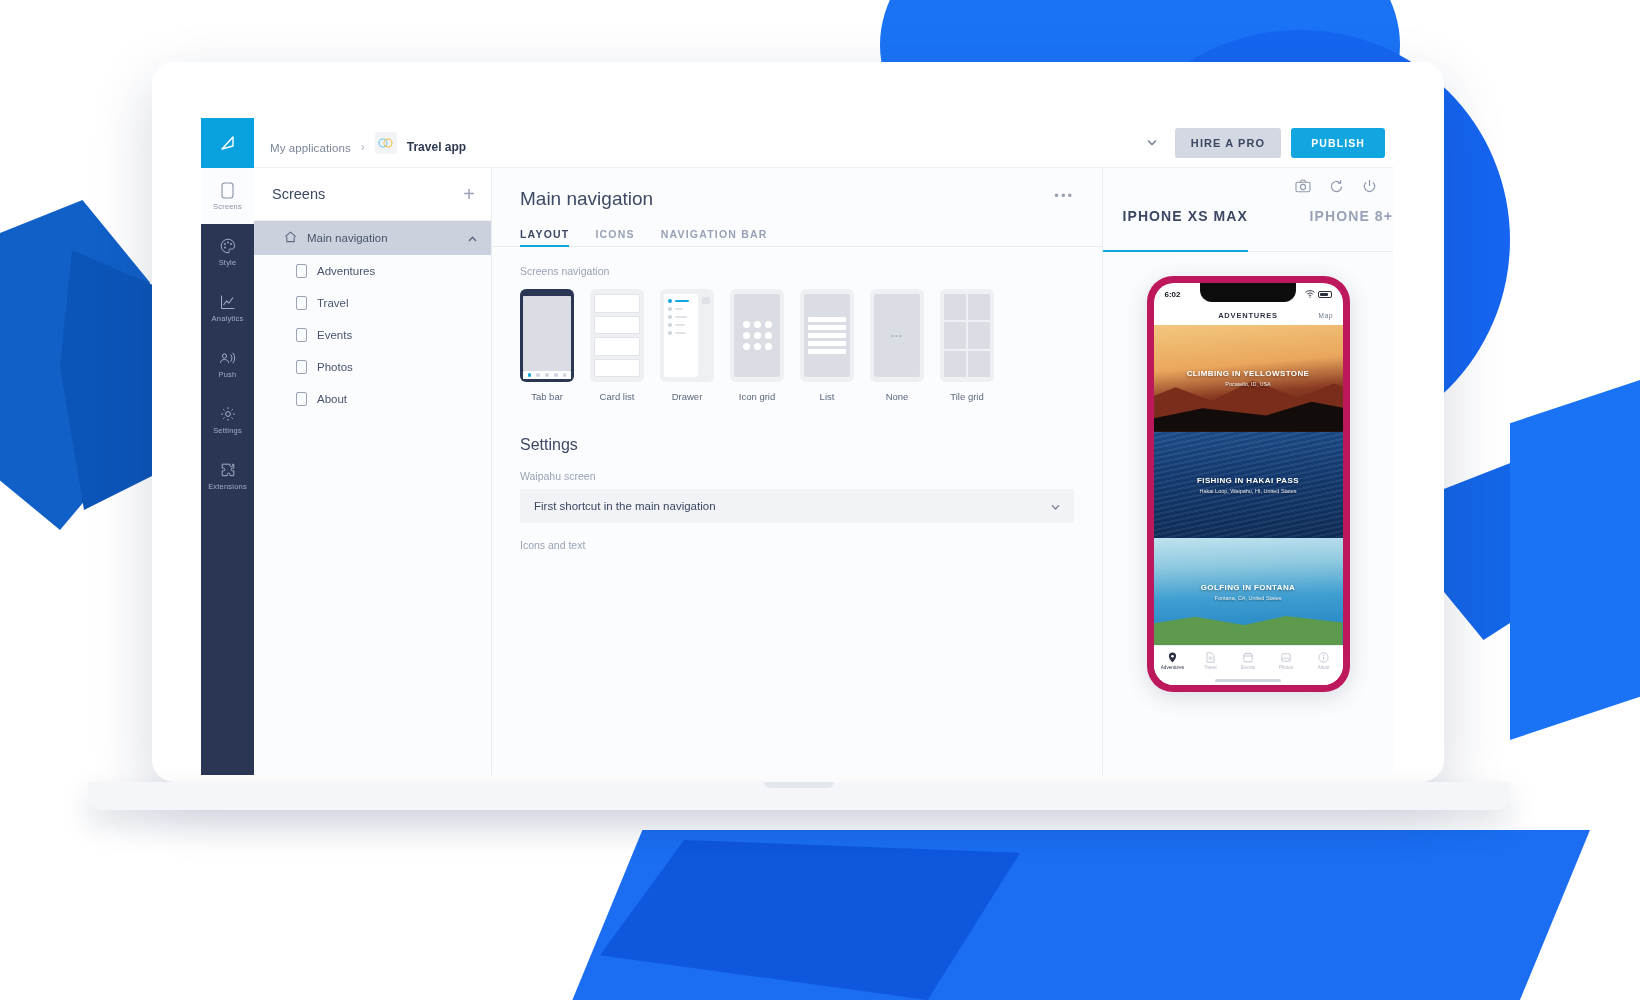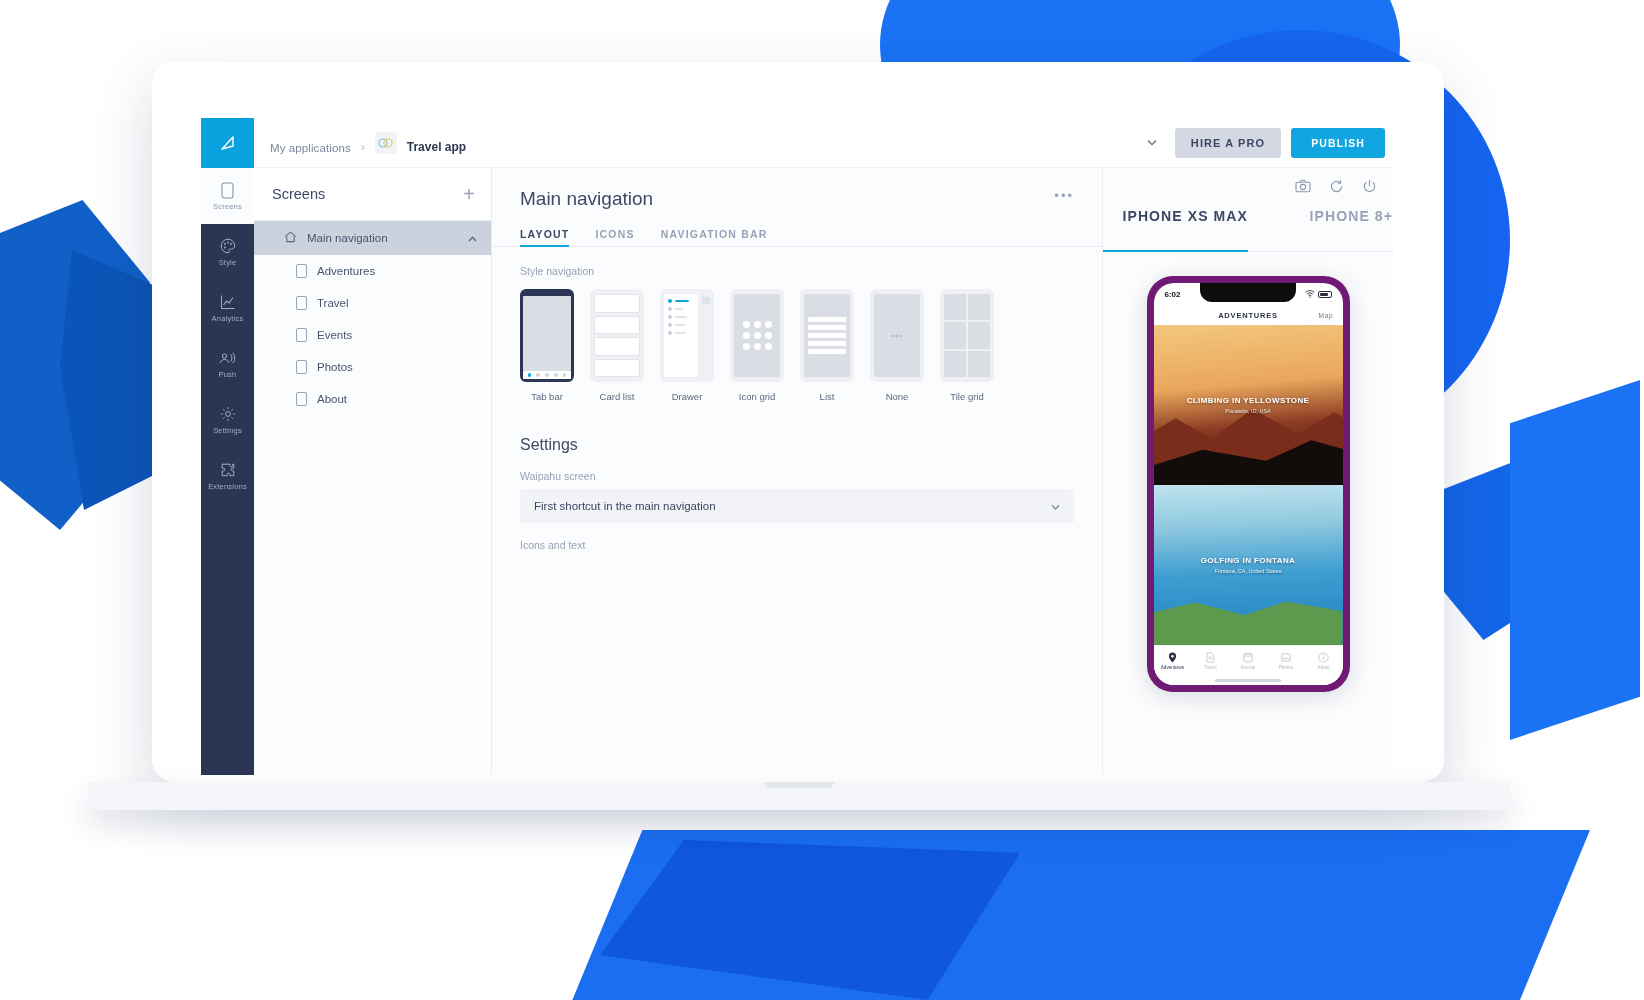--- a/index.html
+++ b/index.html
@@ -253,21 +253,21 @@
   .prev-tabs { display: flex; border-bottom: 1px solid #e8ecf2; }
   .prev-tab {
     flex: 1; text-align: right; font-size: 14px; letter-spacing: 1.1px;
     font-weight: 700; color: #99a2b6; padding: 10px 0 26px; cursor: pointer;
     border-bottom: 2.5px solid transparent; margin-bottom: -1px;
   }
   .prev-tab.active { color: #3b4763; border-bottom-color: #11a6e0; }
 
   .phone-wrap { display: flex; justify-content: center; padding-top: 24px; }
   .phone {
-    width: 203px; height: 416px; background: #701a75;
+    width: 203px; height: 416px; background: #be185d;
     border-radius: 26px; padding: 7px;
     box-shadow: 0 5px 22px rgba(30,50,90,.16);
     position: relative;
   }
   .phone-screen {
     width: 100%; height: 100%; background: #ffffff; border-radius: 20px;
     overflow: hidden; position: relative; display: flex; flex-direction: column;
   }
   .notch {
     position: absolute; left: 50%; transform: translateX(-50%); top: 0;
@@ -480,21 +480,21 @@
         <span class="main-title">Main navigation</span>
         <span class="dots">•••</span>
       </div>
 
       <div class="tabs">
         <div class="tab active">LAYOUT</div>
         <div class="tab">ICONS</div>
         <div class="tab">NAVIGATION BAR</div>
       </div>
 
-      <div class="section-label">Style navigation</div>
+      <div class="section-label">Screens navigation</div>
 
       <div class="nav-options">
 
         <div class="nav-opt">
           <div class="nav-card sel">
             <div class="tb-screen"></div>
             <div class="tb-bar">
                 <i class="a"></i>
                 <i></i>
                 <i></i>
@@ -666,20 +666,24 @@
             <div class="nav-title-bar">
               <span>ADVENTURES</span>
               <span class="map-link">Map</span>
             </div>
 
             <div class="cards">
               <div class="pcard c1">
                 <div class="ptitle">CLIMBING IN YELLOWSTONE</div>
                 <div class="psub">Pocatello, ID, USA</div>
               </div>
+              <div class="pcard c2">
+                <div class="ptitle">FISHING IN HAKAI PASS</div>
+                <div class="psub">Hakai Loop, Waipahu, HI, United States</div>
+              </div>
               <div class="pcard c3">
                 <div class="ptitle">GOLFING IN FONTANA</div>
                 <div class="psub">Fontana, CA, United States</div>
               </div>
             </div>
 
             <div class="tabbar">
               <div class="tbi active">
                 <svg width="9" height="11" viewBox="0 0 9 11">
                     <path d="M4.5.6a3.6 3.6 0 0 0-3.6 3.6c0 2.7 3.6 6.2 3.6 6.2s3.6-3.5 3.6-6.2A3.6 3.6 0 0 0 4.5.6Z" fill="#2b3245"></path>

